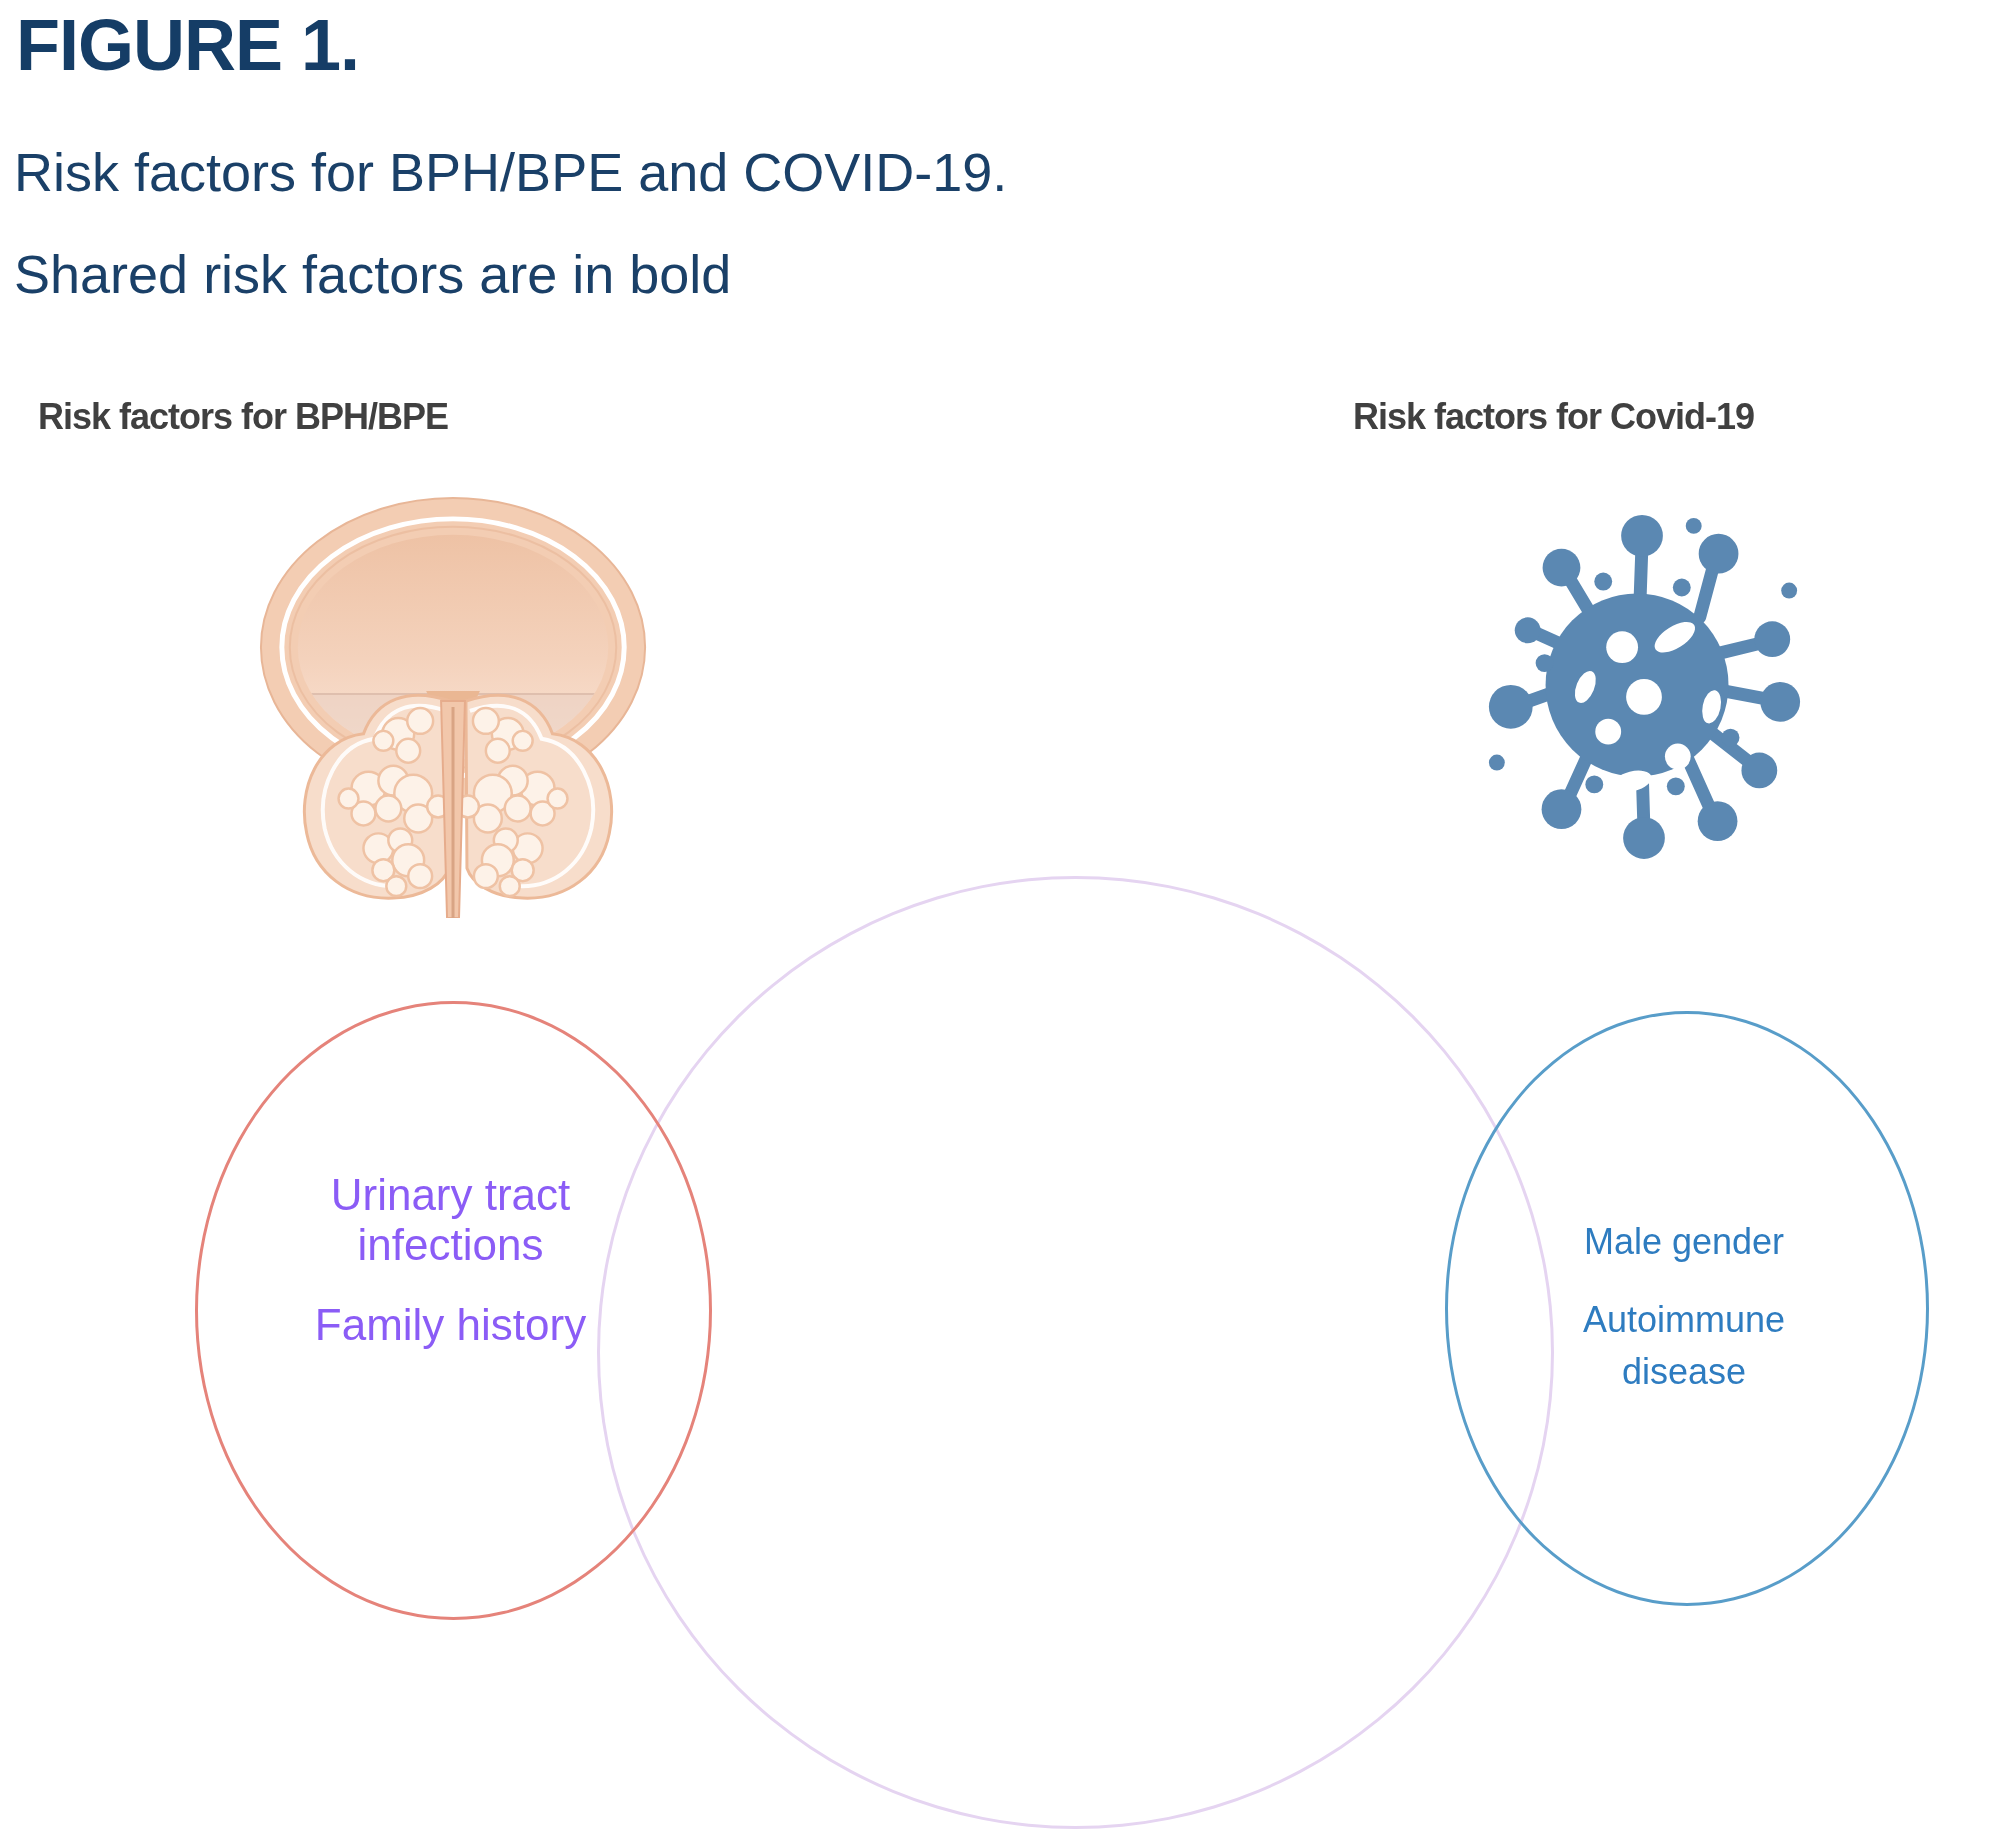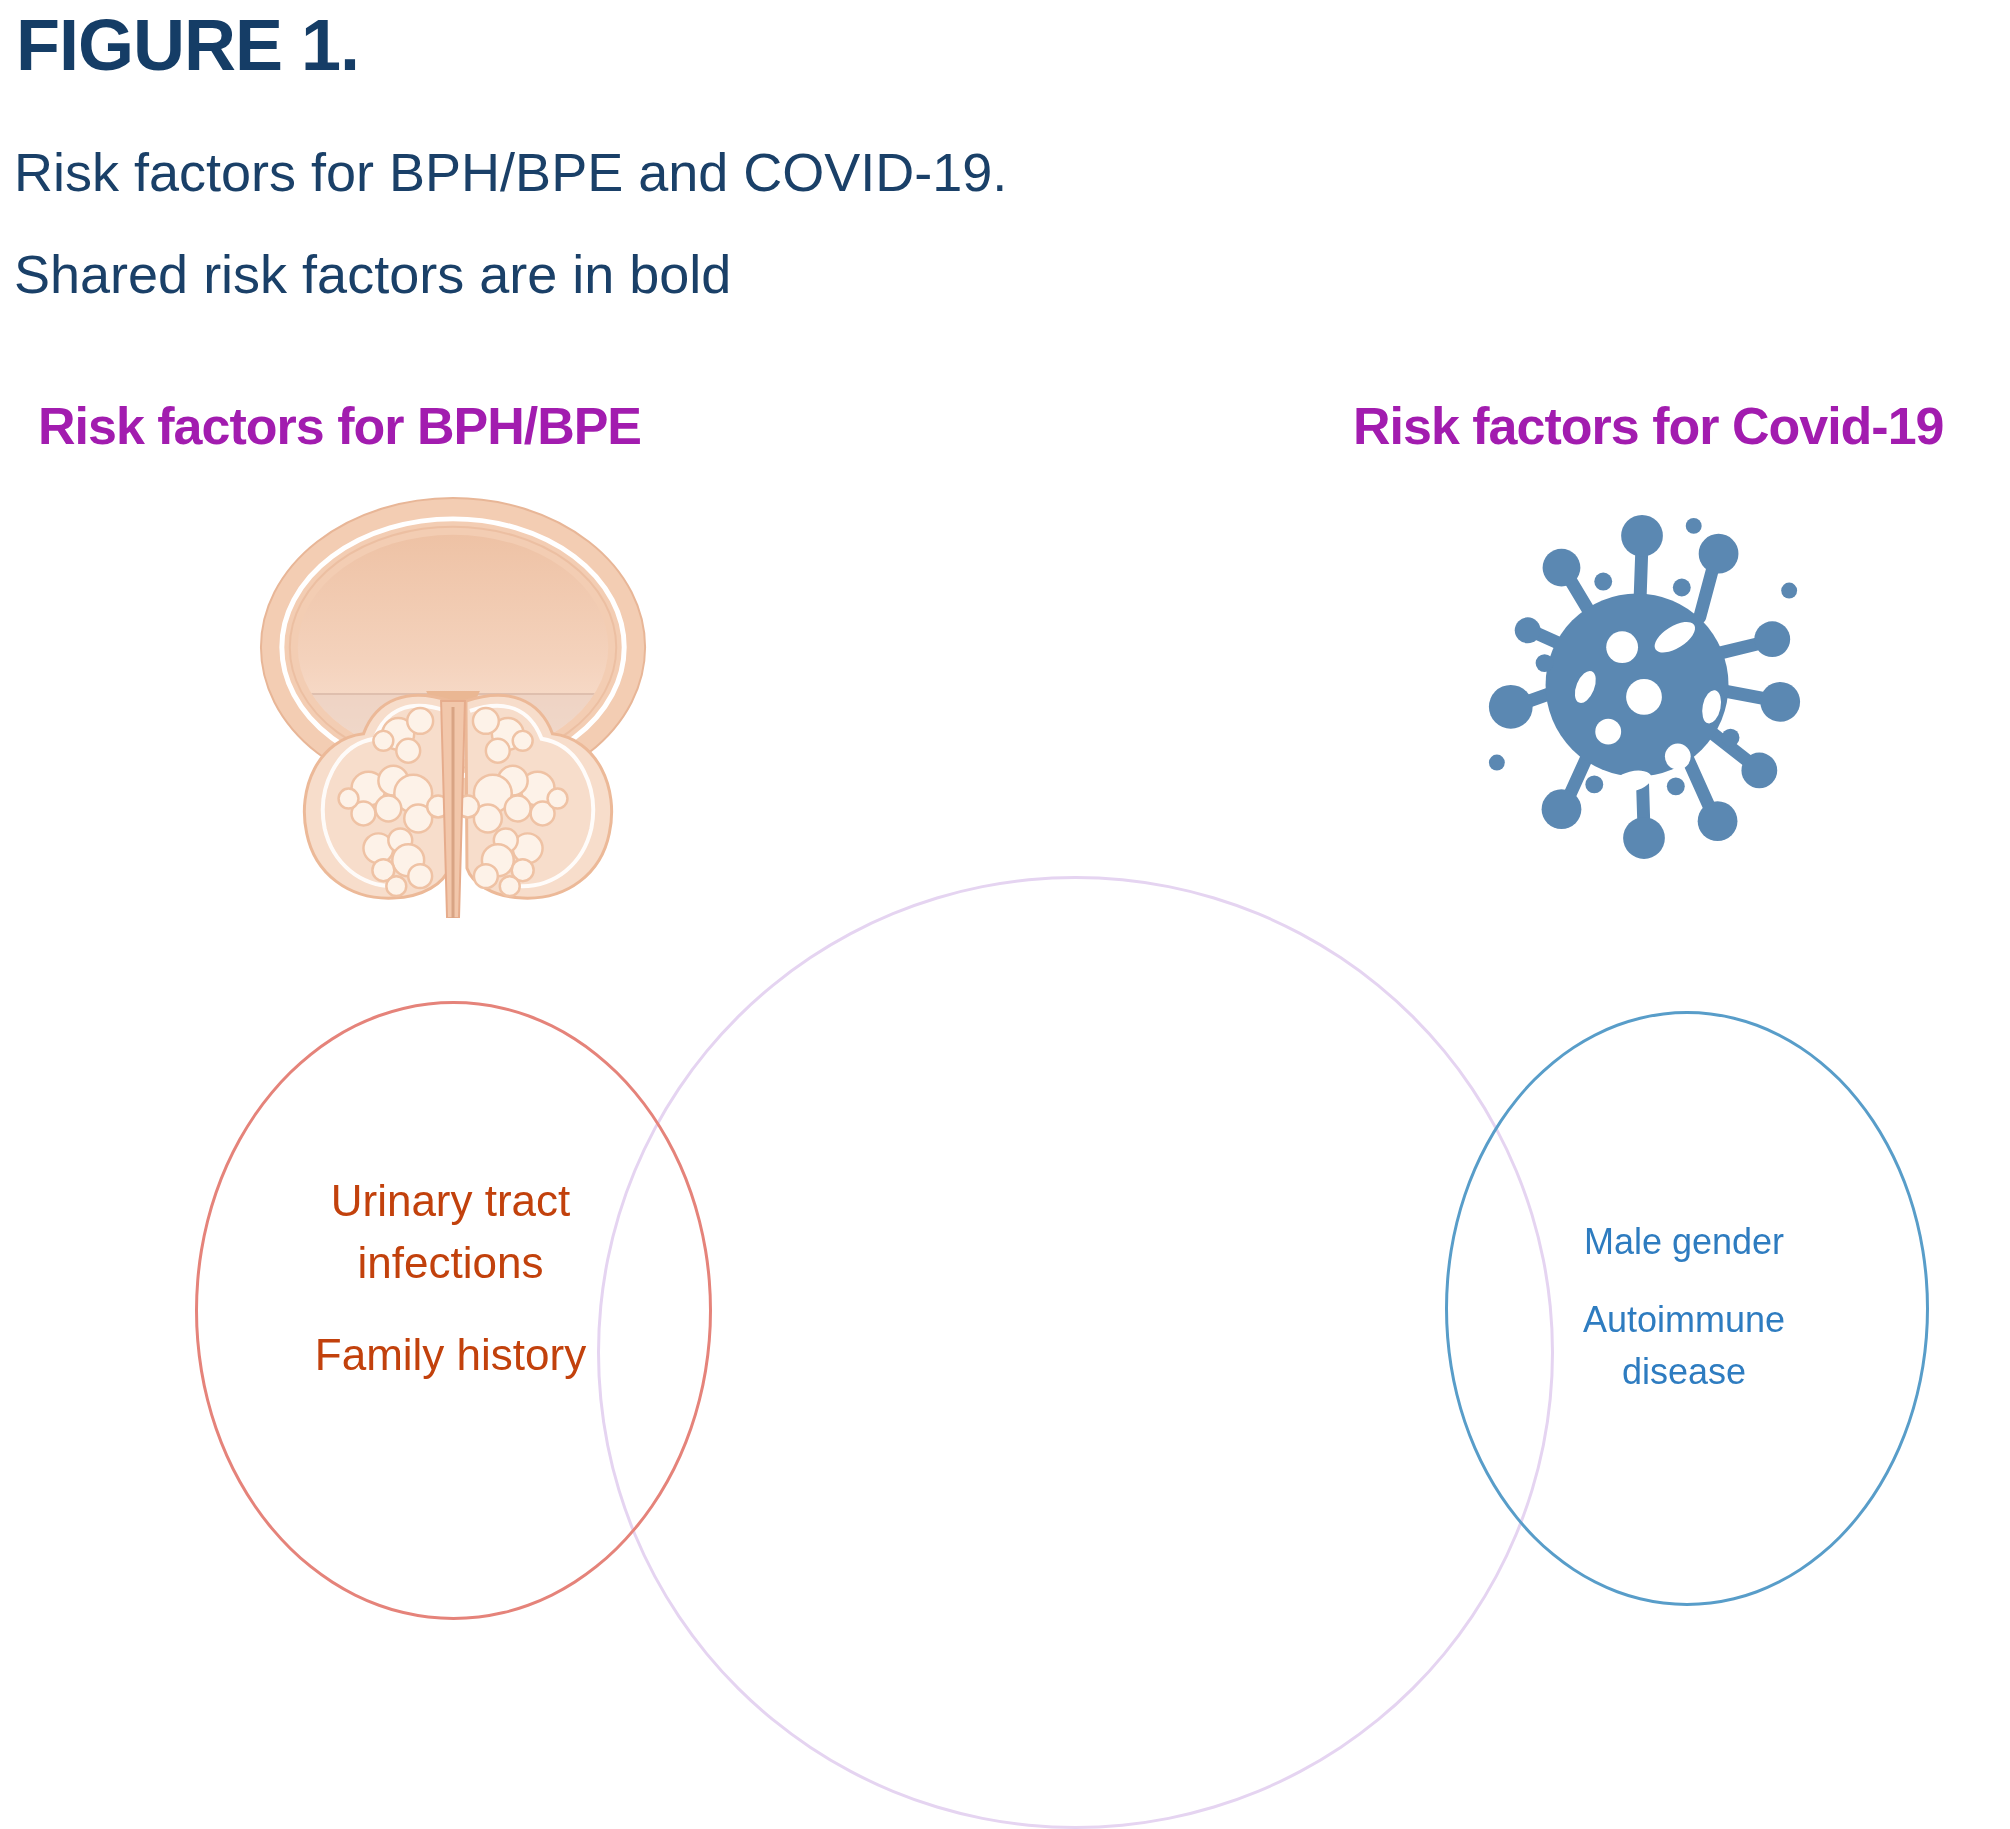--- a/index.html
+++ b/index.html
@@ -16,21 +16,21 @@
     font-size:72px; font-weight:bold; letter-spacing:-1px;
     color:#153d66;
   }
   .caption {
     left:14px; top:121px;
     font-size:54px; font-weight:400; color:#1a4068;
     line-height:102px; white-space:nowrap;
   }
 
   .col-header {
-    top:396px; font-size:52px; font-weight:bold; color:#a21caf;
+    top:396px; font-size:36px; font-weight:bold; color:#404040;
     white-space:nowrap; letter-spacing:-1px;
   }
   .col-header.left  { left:38px; }
   .col-header.right { left:1353px; }
 
   .venn-ellipse { border-radius:50%; background:transparent; }
   .venn-center {
     left:597px; top:876px; width:951px; height:947px;
     border:3px solid #e5d4f1;
   }
@@ -46,21 +46,21 @@
   .vlist { text-align:center; }
   .vlist .vitem { margin:0 auto; }
 
   .list-center { left:597px; top:1081px; width:951px; }
   .list-center .vitem {
     font-size:57px; font-weight:bold; color:#0d0d0d;
     line-height:60px; margin-bottom:40px; letter-spacing:-1px;
   }
   .list-bph { left:195px; top:1170px; width:511px; }
   .list-bph .vitem {
-    font-size:44px; color:#c2410c; line-height:62px;
+    font-size:44px; color:#8b5cf6; line-height:50px;
     max-width:328px; margin:0 auto 30px auto;
   }
   .list-covid { left:1445px; top:1216px; width:478px; }
   .list-covid .vitem {
     font-size:36px; color:#2e7cc0; line-height:52px;
     max-width:330px; margin:0 auto 26px auto;
   }
 
   .prostate-wrap { left:249px; top:490px; width:418px; height:428px; }
   .virus-wrap    { left:1473px; top:496px; width:343px; height:363px; }

